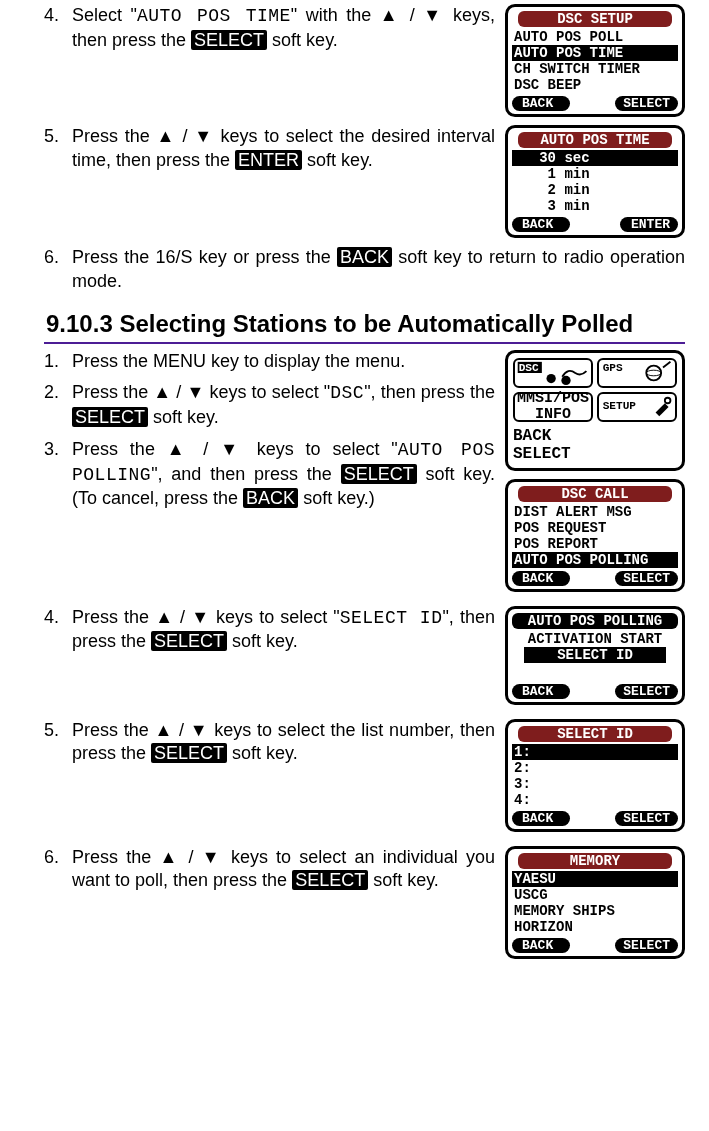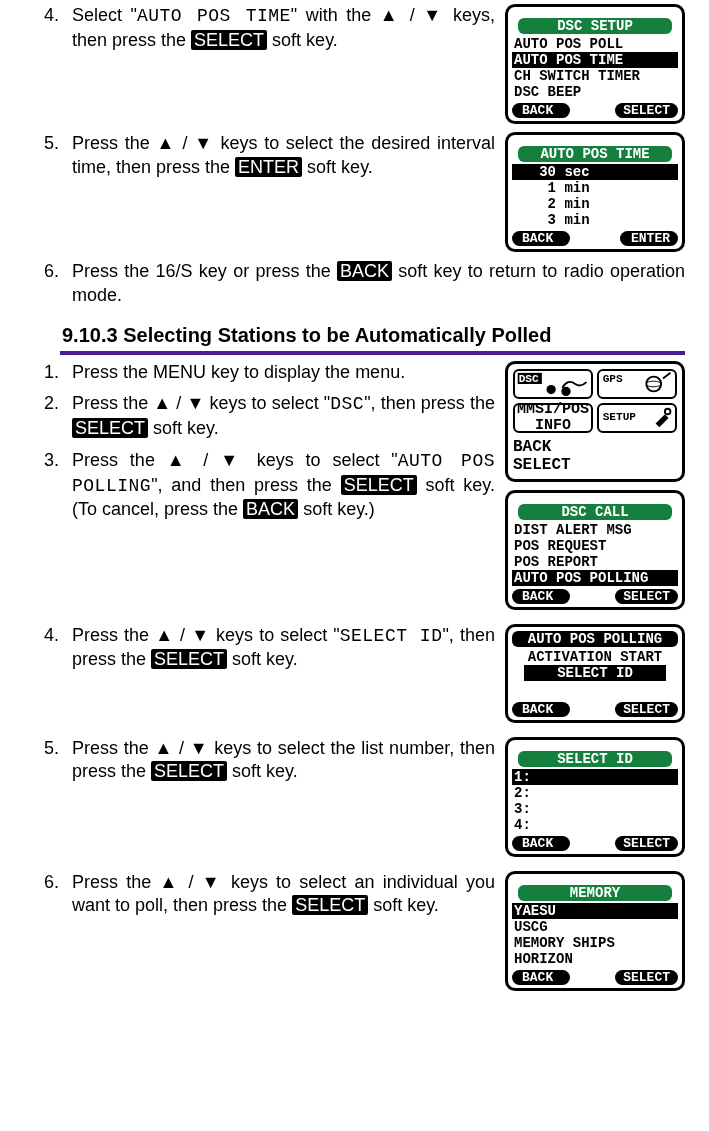--- a/index.html
+++ b/index.html
@@ -8,23 +8,23 @@
   .row { display: flex; align-items: flex-start; }
   .instr { flex: 1; margin-right: 10px; }
   ol.steps { list-style: none; }
   ol.steps > li { display: flex; margin-bottom: 8px; line-height: 1.32; font-size: 18px; }
   ol.steps > li .num { min-width: 28px; }
   ol.steps > li .txt { flex: 1; text-align: justify; }
   .mono { font-family: "Courier New", Courier, monospace; letter-spacing: 0.5px; }
   .inv { background: #000; color: #fff; padding: 0 3px; border-radius: 2px; font-family: Arial, Helvetica, sans-serif; }
   .bold { font-weight: normal; }
   .tri { font-family: Arial, sans-serif; }
-  h2.sec { font-size: 20px; font-weight: bold; border-bottom: 4px solid #4c1d95; padding: 4px 2px; margin: 12px 0 6px 16px; }
+  h2.sec { font-size: 24px; font-weight: bold; border-bottom: 2px solid #4c1d95; padding: 4px 2px; margin: 12px 0 6px 0; }
   .screen { width: 180px; min-width: 180px; border: 3px solid #000; border-radius: 10px; padding: 4px 4px 3px 4px; font-family: "Courier New", Courier, monospace; font-weight: bold; font-size: 14px; margin-bottom: 8px; }
-  .screen .title { background: #15803d; color: #fff; text-align: center; border-radius: 6px; padding: 0 2px; margin: 7px 6px 2px 6px; }
+  .screen .title { background: #7f1d1d; color: #fff; text-align: center; border-radius: 6px; padding: 0 2px; margin: 0 6px 2px 6px; }
   .screen .title-full { background: #000; color: #fff; text-align: center; border-radius: 6px; padding: 0 2px; margin: 0 0 2px 0; }
   .screen .line { padding: 0 2px; white-space: pre; }
   .screen .line.sel { background: #000; color: #fff; }
   .screen .keys { display: flex; justify-content: space-between; margin-top: 3px; gap: 6px; }
   .screen .sk { background: #000; color: #fff; border-radius: 10px; padding: 0 8px; font-size: 13px; min-width: 58px; text-align: center; }
   .screen .sk-left { text-align: left; padding-left: 10px; }
   .screen .sk-right { text-align: right; padding-right: 8px; }
   .screen .bodybox { min-height: 50px; }
   .menu-screen { width: 180px; min-width: 180px; border: 3px solid #000; border-radius: 10px; padding: 5px; margin-bottom: 8px; }
   .menu-grid { display: grid; grid-template-columns: 1fr 1fr; gap: 4px; }

